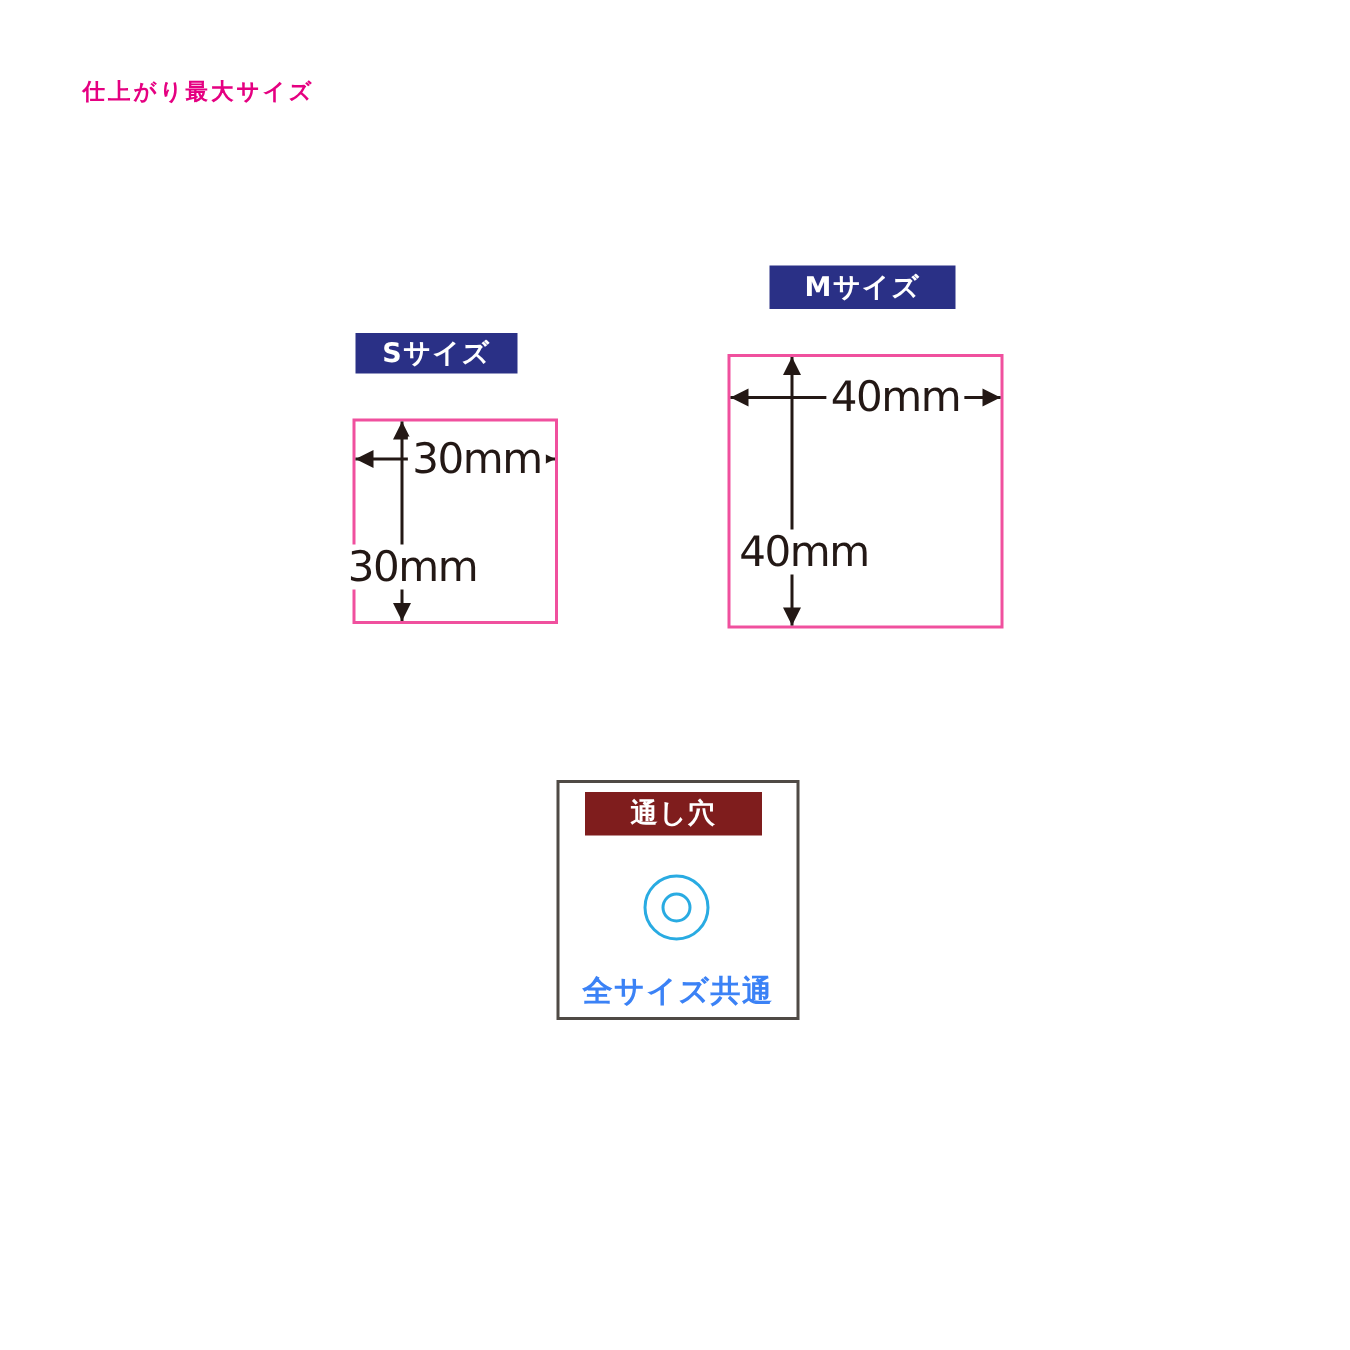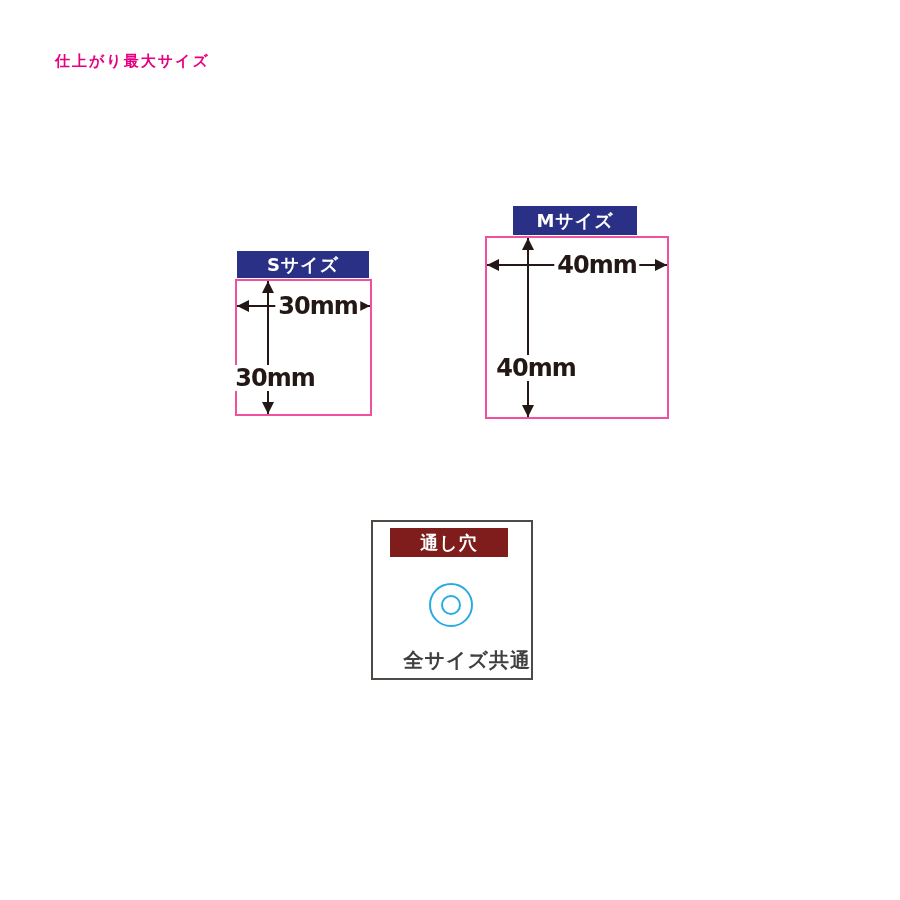--- a/index.html
+++ b/index.html
@@ -16,23 +16,22 @@
     position: absolute; left: 55px; top: 52px;
     font-size: 15px; font-weight: bold; letter-spacing: 2px;
     color: #e50081; margin: 0;
   }
 
   
   .tag {
     position: absolute; background: #2a3086; color: #ffffff;
     font-size: 18px; font-weight: bold; text-align: center;
     letter-spacing: 1px;
-    margin-top: 29px;
   }
-  .s-tag { left: 237px; top: 222px; width: 132px; height: 27px; line-height: 27px; }
+  .s-tag { left: 237px; top: 222px; width: 108px; height: 27px; line-height: 27px; }
   .m-tag { left: 513px; top: 177px; width: 124px; height: 29px; line-height: 29px; }
 
   
   .size-box {
     position: absolute; box-sizing: border-box;
     border: 2px solid #f0509e; background: #ffffff;
   }
   .s-box { left: 235px; top: 279px; width: 137px; height: 137px; }
   .m-box { left: 485px; top: 236px; width: 184px; height: 183px; }
 
@@ -61,21 +60,21 @@
   }
   .s-box .arrow-h { top: 24px; }
   .s-box .arrow-v { left: 30px; }
   .m-box .arrow-h { top: 26px; }
   .m-box .arrow-v { left: 40px; }
 
   
   .dim {
     position: absolute; transform: translate(-50%, -50%);
     background: #ffffff; padding: 1px 3px;
-    font-size: 24px; font-weight: bold; line-height: 1;
+    font-size: 28px; font-weight: normal; line-height: 1;
     letter-spacing: -1px; white-space: nowrap; color: #231815;
   }
   .s-box .dim-w { left: 81px; top: 25px; }
   .s-box .dim-h { left: 38px; top: 97px; }
   .m-box .dim-w { left: 110px; top: 27px; }
   .m-box .dim-h { left: 49px; top: 130px; }
 
   
   .hole-box {
     position: absolute; left: 371px; top: 520px; width: 162px; height: 160px;
@@ -88,22 +87,22 @@
   }
   .ring-outer {
     position: absolute; left: 56px; top: 61px; width: 44px; height: 44px;
     box-sizing: border-box; border: 2px solid #29abe2; border-radius: 50%;
   }
   .ring-inner {
     position: absolute; left: 10px; top: 10px; width: 20px; height: 20px;
     box-sizing: border-box; border: 2px solid #29abe2; border-radius: 50%;
   }
   .hole-caption {
-    position: absolute; left: 0; right: 0; top: 125px; text-align: right;
-    font-size: 20px; font-weight: bold; letter-spacing: 1px; color: #404040;
+    position: absolute; left: 0; right: 0; top: 125px; text-align: center;
+    font-size: 20px; font-weight: bold; letter-spacing: 1px; color: #3b82f6;
   }
 
   
   .thickness {
     position: absolute; left: 653px; top: 735px;
     font-size: 21px; font-weight: bold; color: #231815;
   }
 
   
   .notes {

